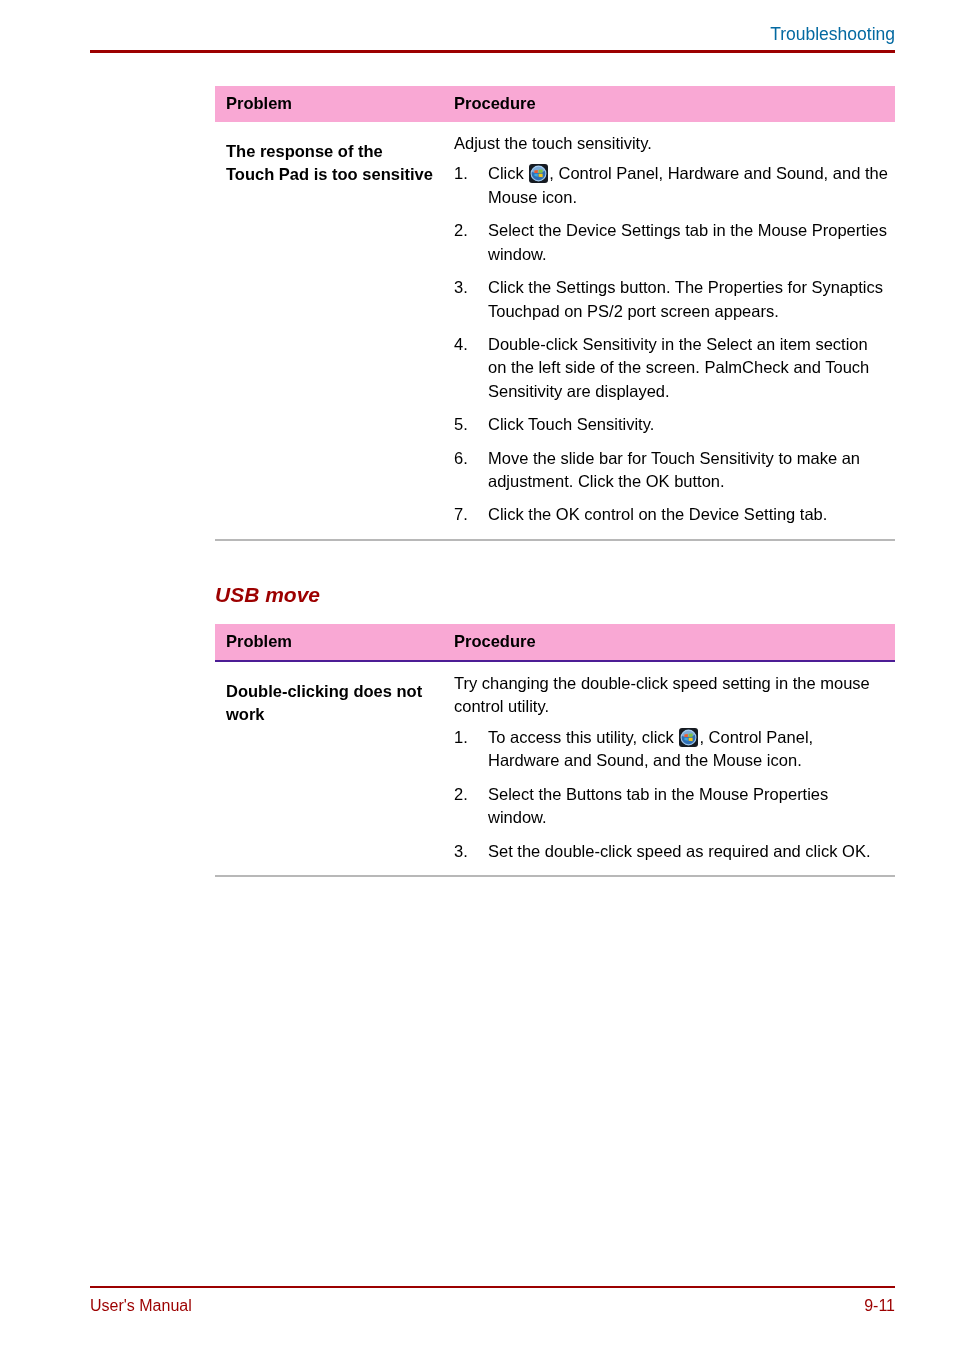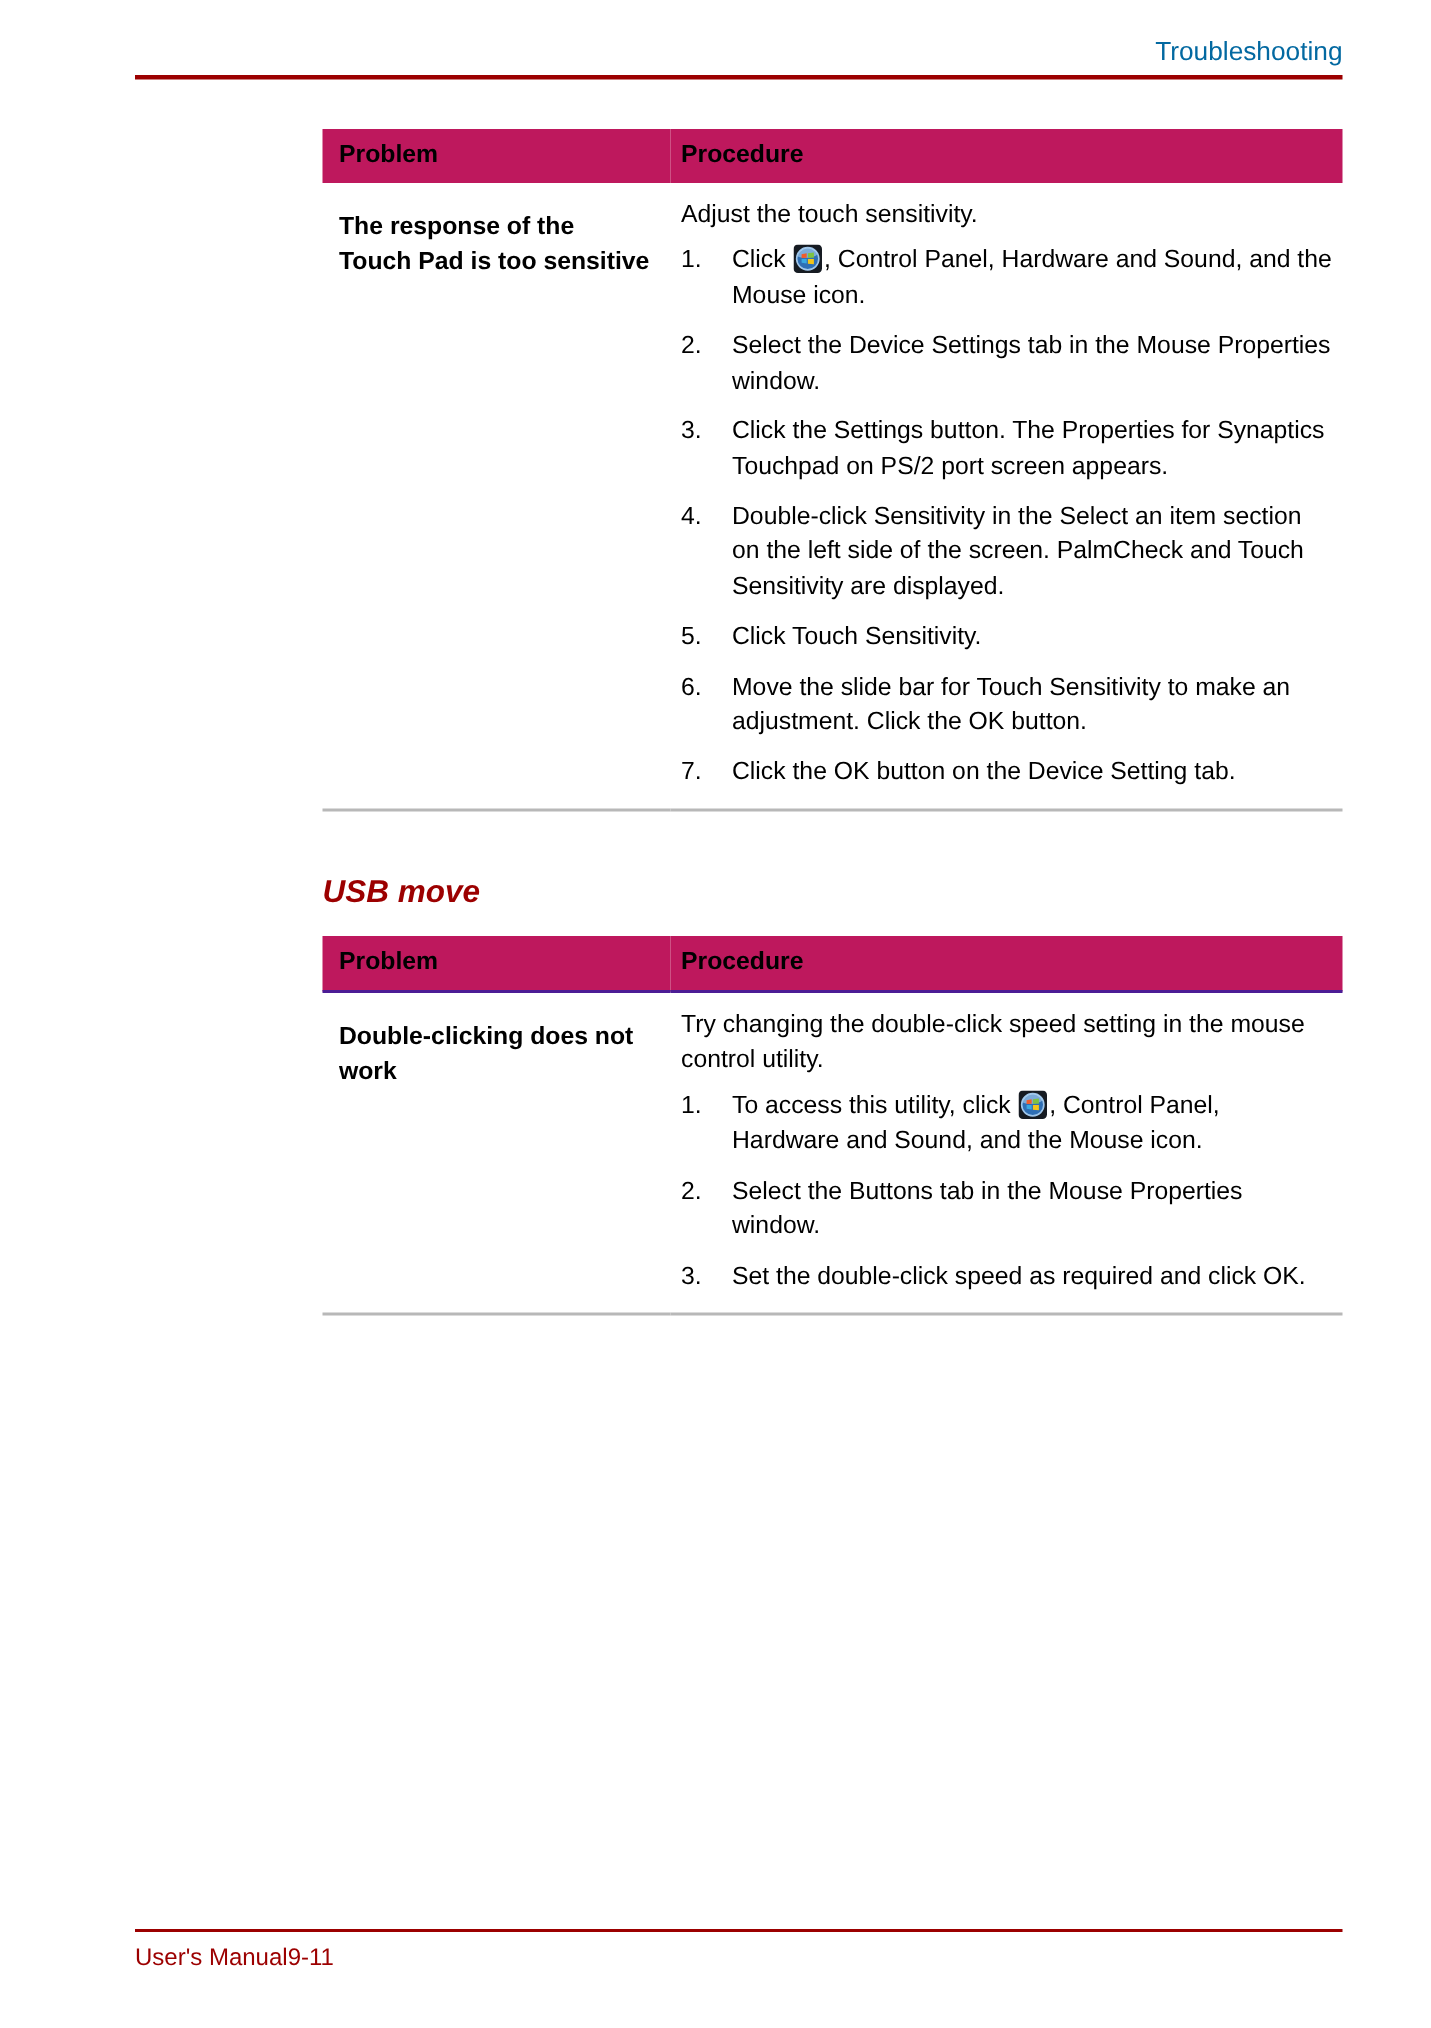--- a/index.html
+++ b/index.html
@@ -48,21 +48,21 @@
   
   .doc-table {
     width: 680px;
     border-collapse: collapse;
     table-layout: fixed;
   }
   .doc-table col.col-problem { width: 232px; }
   .doc-table col.col-procedure { width: 448px; }
 
   .doc-table thead th {
-    background: #be185d;
+    background: #f9a8d4;
     font-size: 16.5px;
     font-weight: bold;
     text-align: left;
     padding: 8px 10px 9px 11px;
     line-height: 1.15;
     vertical-align: top;
   }
   .doc-table thead th.th-procedure { padding-left: 7px; }
 
   .doc-table td {
@@ -147,20 +147,21 @@
     top: 1286px;
     width: 805px;
   }
   .page-footer .footer-rule {
     height: 2px;
     background: #9c0000;
     width: 100%;
   }
   .page-footer .footer-row {
     display: flex;
+    justify-content: space-between;
     align-items: baseline;
     padding-top: 9px;
     font-size: 16px;
     color: #9c0000;
   }
 </style>
 </head>
 <body>
 
 <div class="page-header">
@@ -210,21 +211,21 @@
             <li>
               <span>Double-click </span><b>Sensitivity</b><span> in the Select an item section on the left side of the screen. PalmCheck and Touch Sensitivity are displayed.</span>
             </li>
             <li>
               <span>Click </span><b>Touch Sensitivity</b><span>.</span>
             </li>
             <li>
               <span>Move the slide bar for Touch Sensitivity to make an adjustment. Click the </span><b>OK</b><span> button.</span>
             </li>
             <li>
-              <span>Click the </span><b>OK</b><span> button on the Device Setting tab.</span>
+              <span>Click the </span><b>OK</b><span> control on the Device Setting tab.</span>
             </li>
           </ol>
         </td>
       </tr>
     </tbody>
   </table>
 
   <div class="gap-before-heading"></div>
   <h2 class="section-heading">USB move</h2>
   <div class="gap-after-heading"></div>

